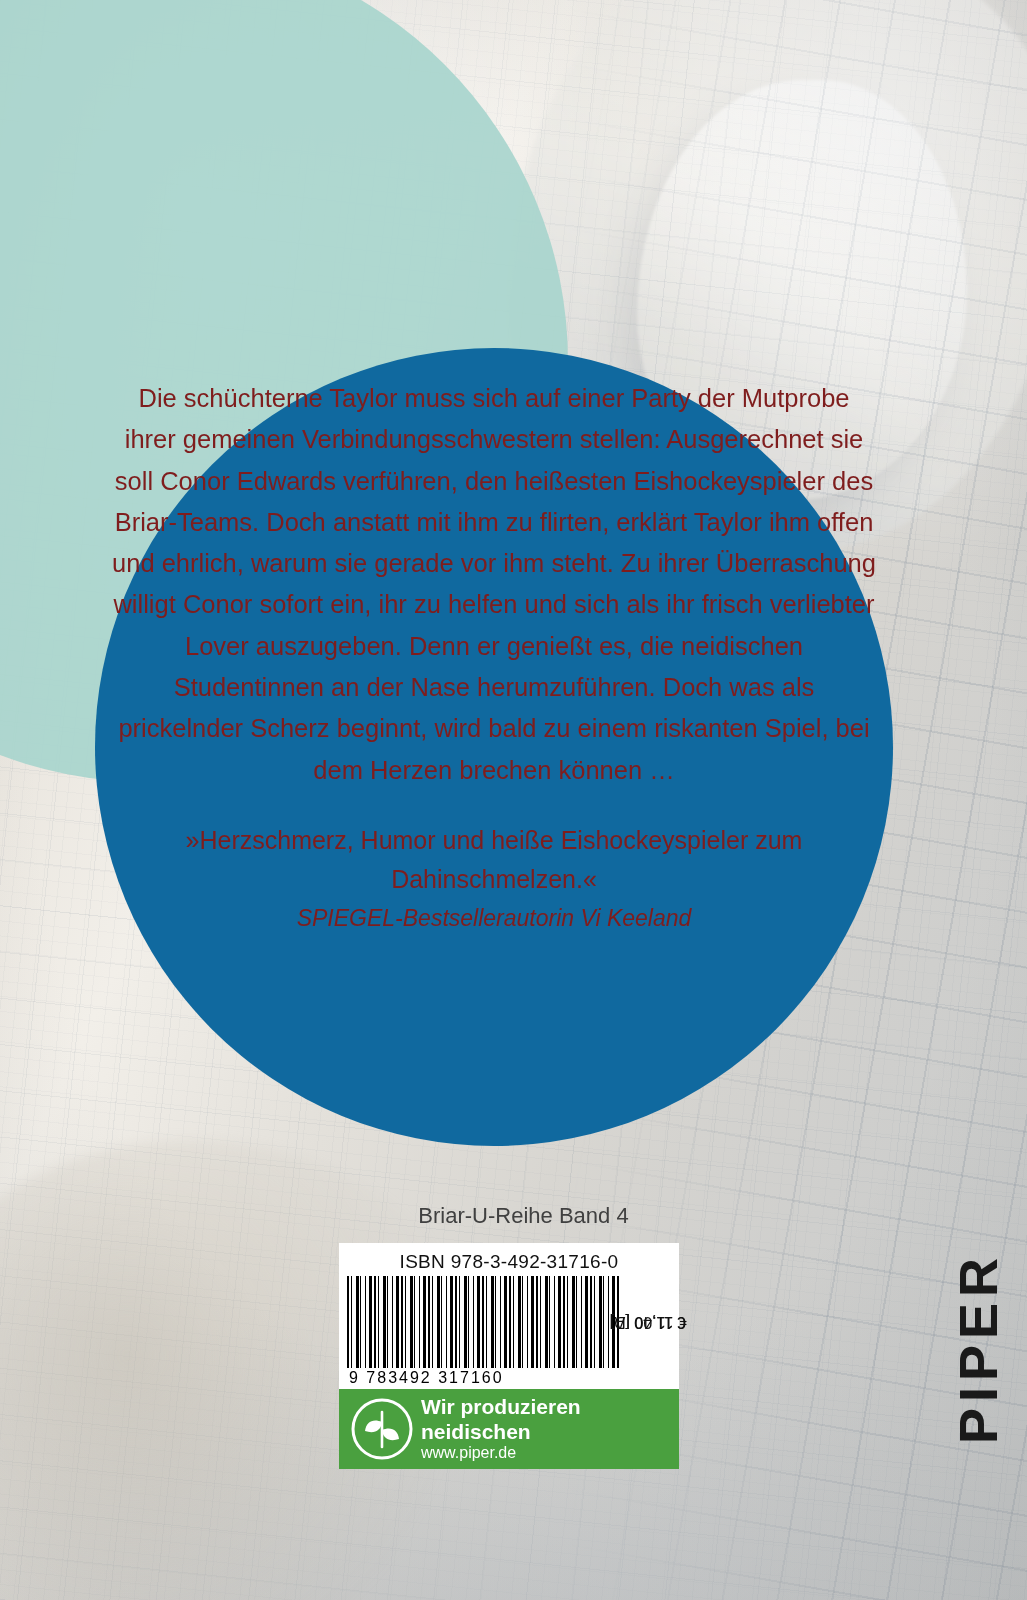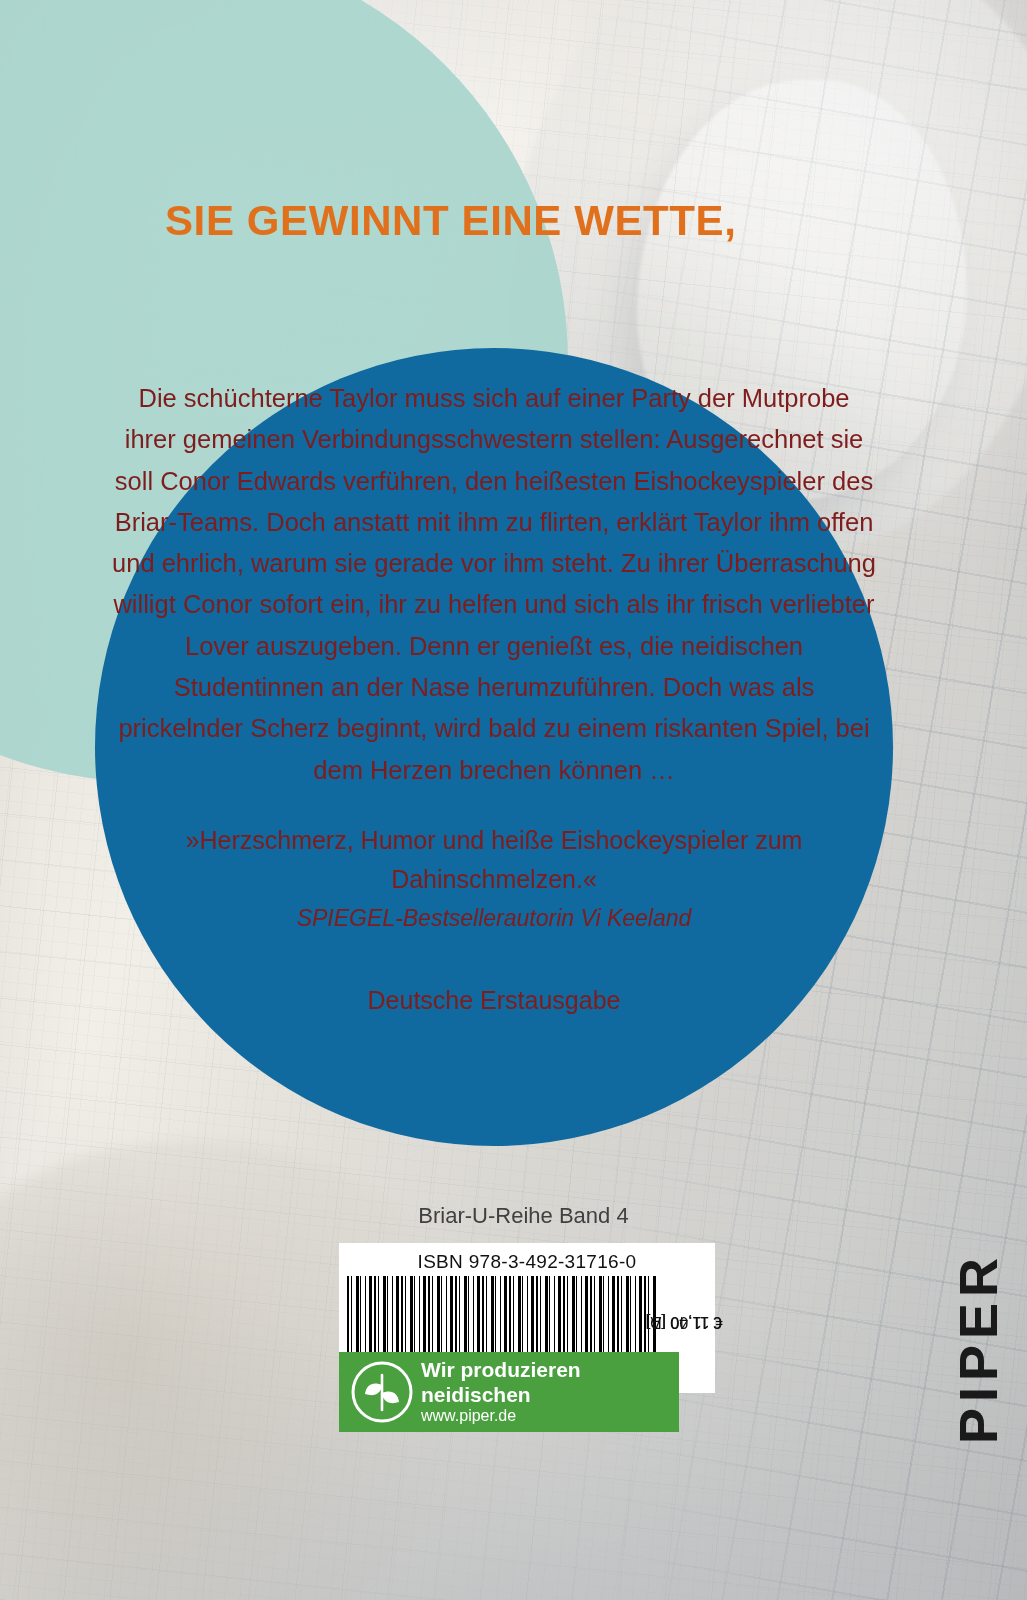--- a/index.html
+++ b/index.html
@@ -153,21 +153,21 @@
     color: #404040;
     font-size: 22px;
     margin-left: 20px;
   }
 
   
   .barcode-block {
     position: absolute;
     left: 339px;
     top: 1243px;
-    width: 376px;
+    width: 340px;
     background: #ffffff;
     padding: 6px 8px 4px 8px;
     box-sizing: border-box;
   }
   .isbn-line {
     text-align: center;
     font-size: 19px;
     color: #111;
     letter-spacing: 0.3px;
     padding: 2px 0 3px 0;
@@ -208,21 +208,21 @@
     letter-spacing: 2px;
     color: #000;
     padding: 1px 0 2px 2px;
     white-space: nowrap;
   }
 
   
   .green-badge {
     position: absolute;
     left: 339px;
-    top: 1352px;
+    top: 1389px;
     width: 340px;
     height: 80px;
     background: #4aa03f;
     display: flex;
     align-items: center;
     box-sizing: border-box;
     padding-left: 12px;
   }
   .leaf-wrap {
     width: 62px;
@@ -263,28 +263,26 @@
   <div class="bg-check"></div>
   <div class="bg-check-right"></div>
   <div class="bg-soft-light"></div>
   <div class="bg-shadow-left"></div>
   <div class="bg-vignette"></div>
 
   <div class="mint-circle"></div>
   <div class="blue-circle"></div>
 
   <div class="headline">
-    <span class="l1">Sie gewinnt eine Wette,</span>
   </div>
 
   <div class="blurb">
     <p class="main">Die schüchterne Taylor muss sich auf einer Party der Mutprobe ihrer gemeinen Verbindungsschwestern stellen: Ausgerechnet sie soll Conor Edwards verführen, den heißesten Eishockeyspieler des Briar-Teams. Doch anstatt mit ihm zu flirten, erklärt Taylor ihm offen und ehrlich, warum sie gerade vor ihm steht. Zu ihrer Überraschung willigt Conor sofort ein, ihr zu helfen und sich als ihr frisch verliebter Lover auszugeben. Denn er genießt es, die neidischen Studentinnen an der Nase herumzuführen. Doch was als prickelnder Scherz beginnt, wird bald zu einem riskanten Spiel, bei dem Herzen brechen können …</p>
     <p class="quote">»Herzschmerz, Humor und heiße Eishockeyspieler zum Dahinschmelzen.«</p>
     <p class="quote-src">SPIEGEL-Bestsellerautorin Vi Keeland</p>
-    <p class="edition">Deutsche Erstausgabe</p>
   </div>
 
   <div class="series">Briar-U-Reihe Band 4</div>
 
   <div class="barcode-block">
     <div class="isbn-line">ISBN 978-3-492-31716-0</div>
     <div class="barcode-row">
       <div class="bars"></div>
       <div class="price-box">
         <span><span>€ 11,00 [D]</span><br><span>€ 11,40 [A]</span></span>

